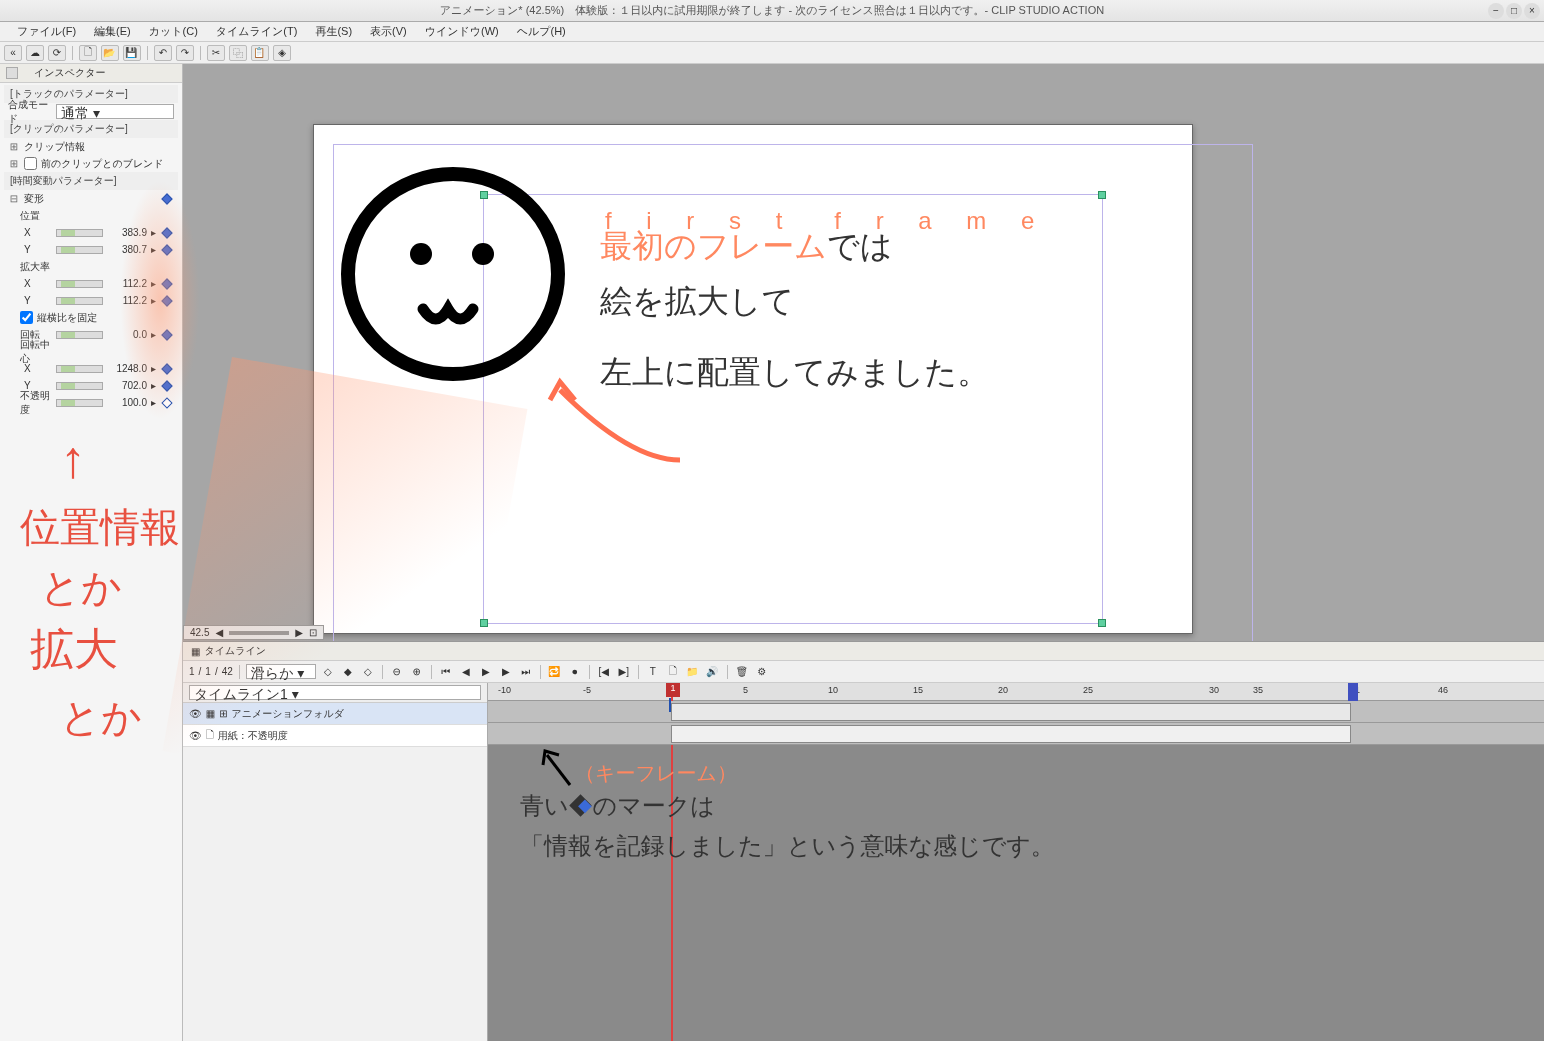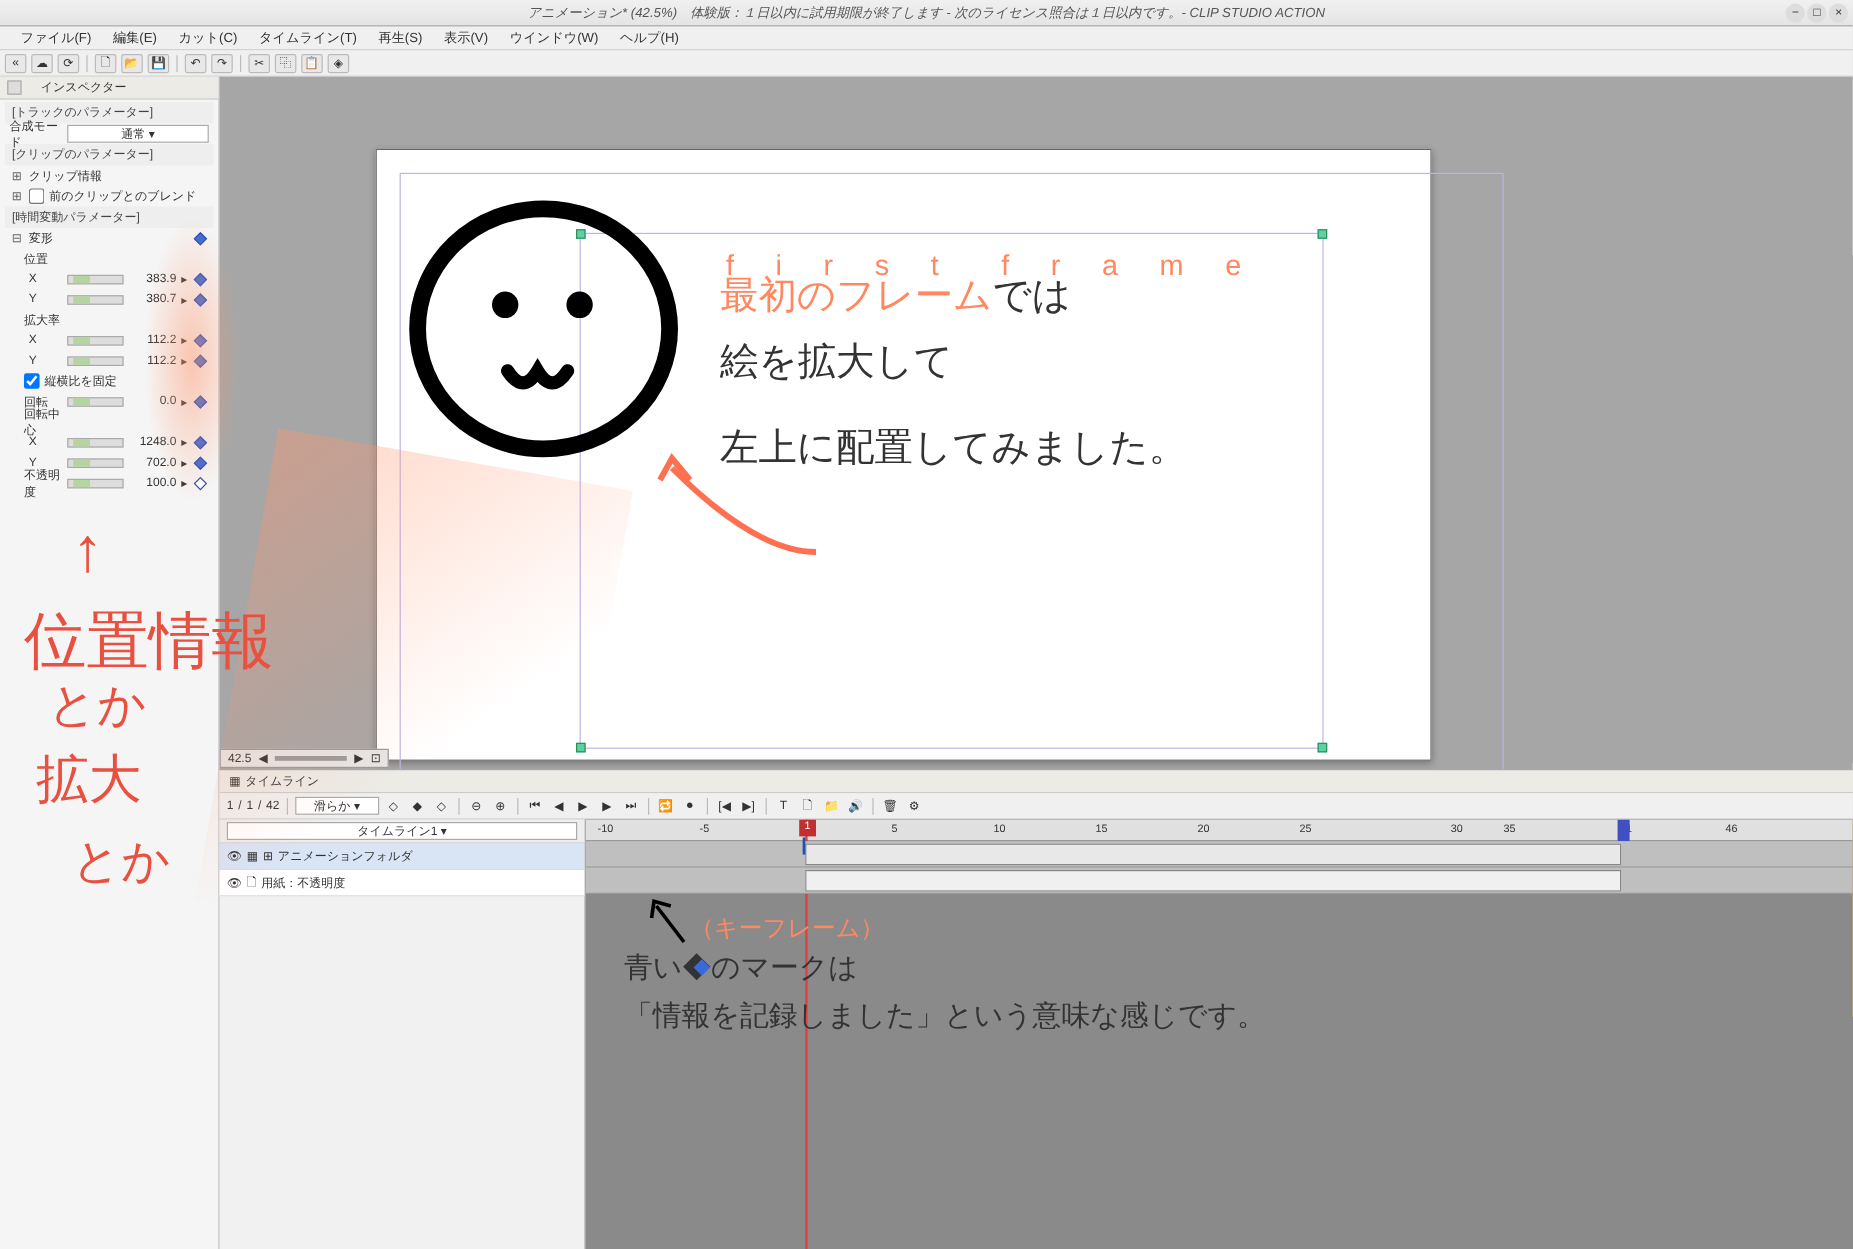--- a/index.html
+++ b/index.html
@@ -1,17 +1,17 @@
 <!DOCTYPE html>
 <html><head>
 <meta charset="utf-8">
 <style>
 * { margin:0; padding:0; box-sizing:border-box; font-family:"Meiryo","Hiragino Sans",sans-serif; }
 body { background:#e8e8e8; width:1544px; height:1041px; overflow:hidden; position:relative; font-size:11px; color:#333; }
-.titlebar { background:linear-gradient(#f0f0f0,#e4e4e4); height:22px; display:flex; align-items:center; justify-content:center; position:relative; border-bottom:1px solid #aaa;font-style:italic; }
+.titlebar { background:linear-gradient(#f0f0f0,#e4e4e4); height:22px; display:flex; align-items:center; justify-content:center; position:relative; border-bottom:1px solid #aaa; }
 .titlebar-text { font-size:11px; color:#555; }
 .win-buttons { position:absolute; right:4px; display:flex; gap:2px; }
 .win-btn { width:16px; height:16px; background:#ddd; border-radius:8px; display:flex; align-items:center; justify-content:center; font-size:10px; color:#333; }
 .menubar { background:#f0f0f0; height:20px; display:flex; align-items:center; padding:0 8px; border-bottom:1px solid #ccc; }
 .menubar span { padding:0 9px; font-size:11px; }
 .toolbar { background:#f0f0f0; border-bottom:1px solid #ccc; height:22px; display:flex; align-items:center; padding:0 4px; gap:4px; }
 .tb-btn { width:18px; height:16px; background:#e8e8e8; border:1px solid #bbb; border-radius:2px; display:flex; align-items:center; justify-content:center; font-size:10px; }
 .tb-sep { width:1px; height:14px; background:#bbb; margin:0 2px; }
 .main { display:flex; height:calc(100% - 64px); }
 .sidebar { width:183px; background:#f5f5f5; border-right:1px solid #bbb; display:flex; flex-direction:column; }
@@ -20,21 +20,21 @@
 .panel { padding:2px 4px; }
 .section-hdr { font-size:10px; color:#444; padding:2px 6px; background:#eee; }
 .row { display:flex; align-items:center; padding:1px 4px; gap:4px; font-size:10px; height:17px; }
 .row .lbl { flex:0 0 44px; }
 .row .slider { flex:1; height:8px; background:#ddd; border:1px solid #aaa; position:relative; }
 .row .slider::after { content:""; position:absolute; left:10%; top:0; bottom:0; right:60%; background:#b5d4a0; }
 .row .val { flex:0 0 40px; text-align:right; }
 .row .kf { width:14px; height:14px; display:flex; align-items:center; justify-content:center; }
 .diamond { width:8px; height:8px; transform:rotate(45deg); background:#3a6ad9; border:1px solid #2050b0; }
 .diamond.empty { background:#fff; }
-.select { flex:1; background:#fff; border:1px solid #aaa; padding:0 4px; height:15px; font-size:10px;text-align:center; }
+.select { flex:1; background:#fff; border:1px solid #aaa; padding:0 4px; height:15px; font-size:14px; }
 .expand { width:12px; text-align:center; color:#666; }
 .content-area { flex:1; display:flex; flex-direction:column; position:relative; }
 .doc-tab { background:#ecebe6; border-bottom:1px solid #ccc; padding:3px 10px; font-size:10px; display:flex; align-items:center; gap:6px; }
 .doc-tab .dot { width:6px; height:6px; border-radius:50%; background:#888; }
 .canvas-wrap { flex:1; background:#a6a6a6; position:relative; overflow:hidden; }
 .canvas { position:absolute; left:130px; top:60px; width:880px; height:510px; background:#fff; border:1px solid #666; box-shadow:0 2px 6px rgba(0,0,0,.3); }
 .frame-outer { position:absolute; left:150px; top:80px; width:920px; height:530px; border:1px solid #bdb4ea; }
 .frame-inner { position:absolute; left:300px; top:130px; width:620px; height:430px; border:1px solid #bdb4ea; }
 .handle { width:8px; height:8px; background:#5fd0a0; border:1px solid #2a9060; position:absolute; }
 .face { position:absolute; left:150px; top:90px; }
@@ -340,21 +340,21 @@
 <div class="annot" style="left:600px;top:225px;font-size:32px"><span class="annot-orange">最初のフレーム</span><span>では</span></div>
 <div class="annot" style="left:600px;top:280px;font-size:32px">絵を拡大して</div>
 <div class="annot" style="left:600px;top:351px;font-size:32px">左上に配置してみました。</div>
 
 <svg class="annot" style="left:520px;top:370px" width="180" height="120">
   <path d="M160 90 Q110 90 40 20" fill="none" stroke="#ff7050" stroke-width="5"></path>
   <path d="M30 30 L40 12 L55 30" fill="none" stroke="#ff7050" stroke-width="5"></path>
 </svg>
 
 <div class="annot annot-red" style="left:60px;top:430px;font-size:52px;writing-mode:horizontal-tb">↑</div>
-<div class="annot annot-red" style="left:20px;top:500px;font-size:52px">位置情報</div>
+<div class="annot annot-red" style="left:20px;top:500px;font-size:40px">位置情報</div>
 <div class="annot annot-red" style="left:40px;top:560px;font-size:40px">とか</div>
 <div class="annot annot-red" style="left:30px;top:620px;font-size:44px">拡大</div>
 <div class="annot annot-red" style="left:60px;top:690px;font-size:40px">とか</div>
 
 <svg class="annot" style="left:535px;top:745px" width="50" height="50">
   <path d="M35 40 L12 10" fill="none" stroke="#000" stroke-width="3"></path>
   <path d="M8 20 L10 6 L24 10" fill="none" stroke="#000" stroke-width="3"></path>
 </svg>
 <div class="annot annot-orange" style="left:575px;top:760px;font-size:20px">（キーフレーム）</div>
 <div class="annot" style="left:520px;top:790px;font-size:24px"><span>青い◆のマークは</span></div>

